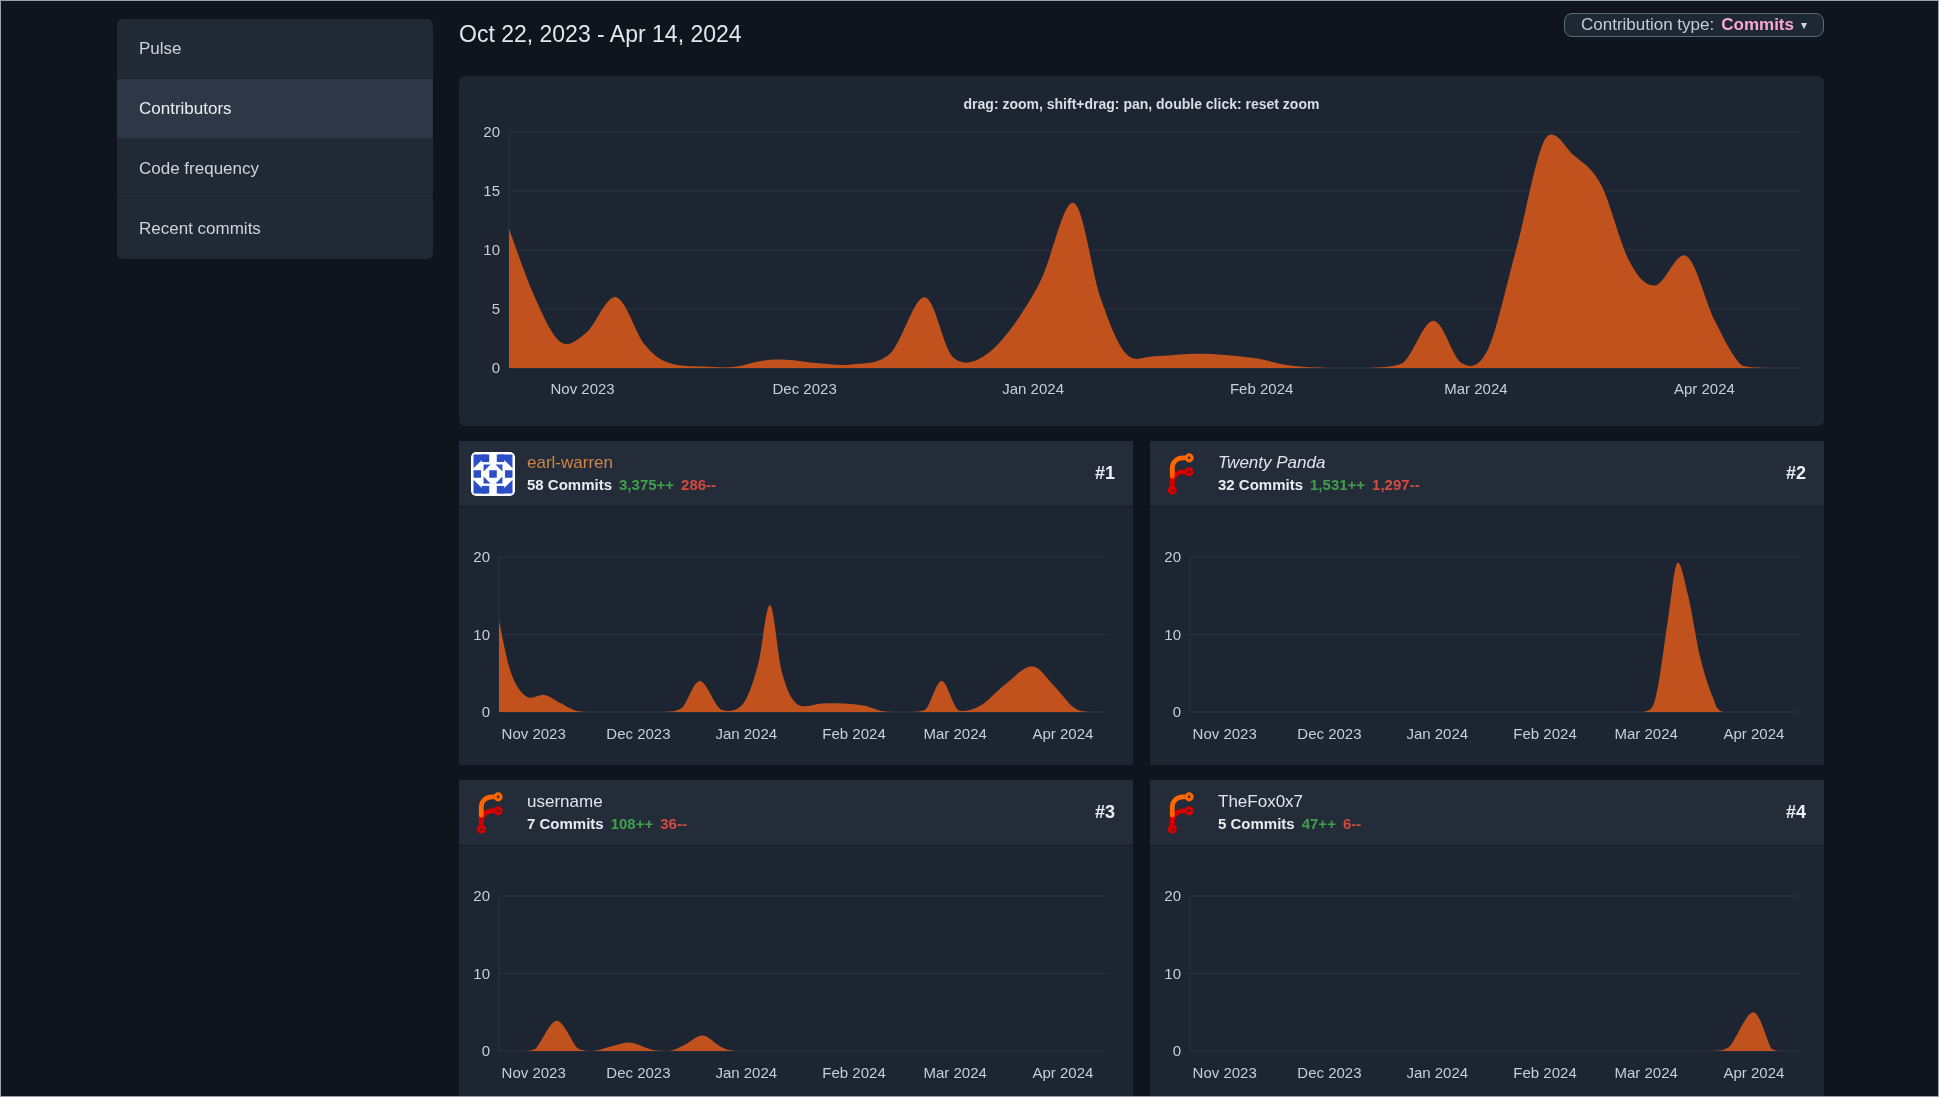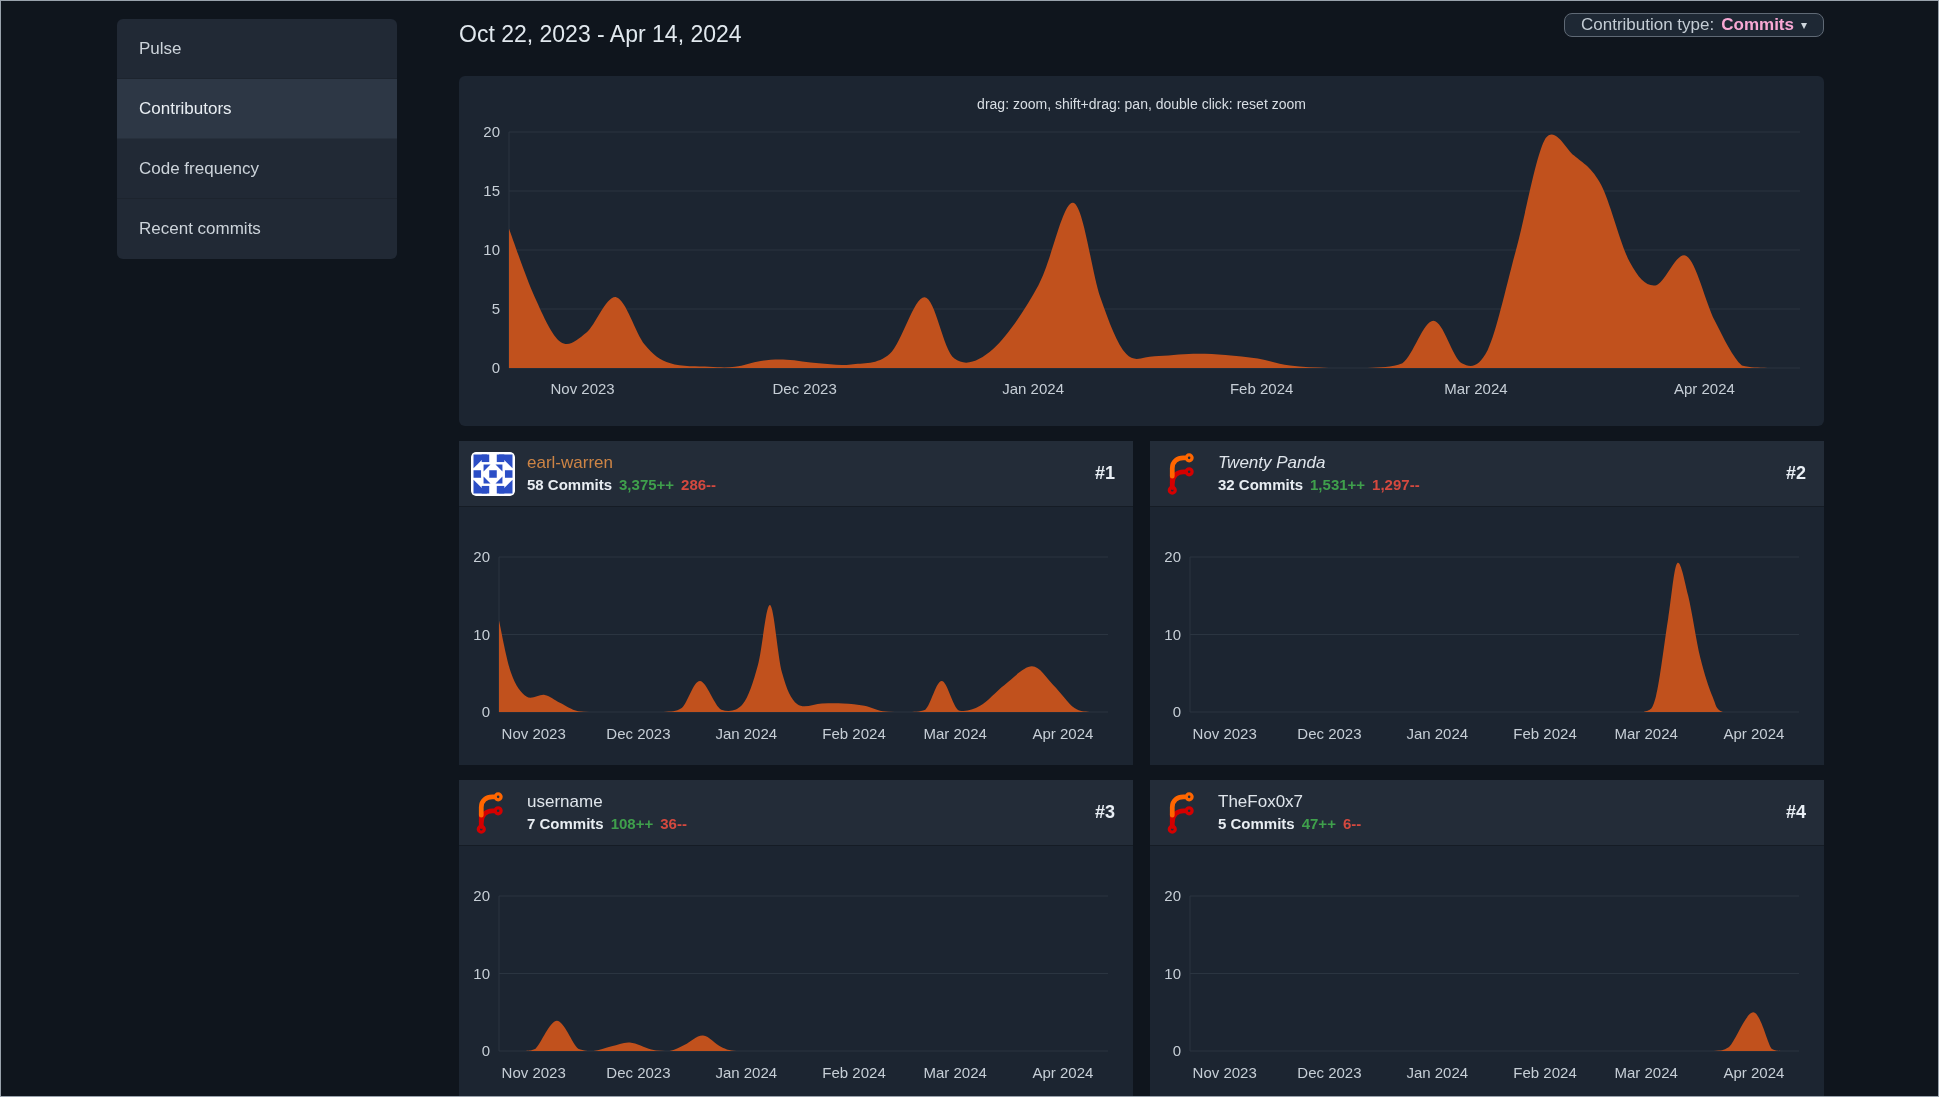--- a/index.html
+++ b/index.html
@@ -3,33 +3,33 @@
 <meta charset="utf-8">
 <style>
   html,body{margin:0;padding:0;background:#0f151d;}
   *{box-sizing:border-box;}
   .viewport{
     position:relative;width:1939px;height:1097px;overflow:hidden;
     background:#0f151d;border:1px solid #99a2ac;
     font-family:"Liberation Sans", sans-serif;color:#d6dde4;
   }
   
-  .sidebar{position:absolute;left:116px;top:18px;width:280px;background:#212935;border-radius:6px;overflow:hidden;}
+  .sidebar{position:absolute;left:116px;top:18px;width:316px;background:#212935;border-radius:6px;overflow:hidden;}
   .side-item{height:60px;display:flex;align-items:center;padding-left:22px;font-size:17px;color:#ccd3da;cursor:pointer;border-bottom:1px solid rgba(0,0,0,.12);}
   .side-item:last-child{border-bottom:none;}
   .side-item.active{background:#2d3745;color:#e9eef3;}
   
   .main-header{position:absolute;left:458px;top:12px;width:1365px;display:flex;align-items:flex-start;justify-content:space-between;}
   .date-range{font-size:23px;color:#e1e8ee;padding-top:8px;}
   .ctype-btn{display:flex;align-items:center;gap:7px;border:1px solid #5f6975;background:#1e2834;border-radius:8px;padding:1px 16px;font-size:17px;color:#c3ccd4;cursor:pointer;}
   .ctype-btn b{color:#f9a8d4;font-weight:700;}
   .caret{font-size:12px;color:#cfd6dd;line-height:1;}
   
   .main-panel{position:absolute;left:458px;top:75px;width:1365px;height:350px;background:#1c2531;border-radius:6px;}
-  .chart-hint{position:absolute;top:20px;left:0;width:100%;text-align:center;font-size:14px;font-weight:400;color:#d8dee4;}
+  .chart-hint{position:absolute;top:20px;left:0;width:100%;text-align:center;font-size:14px;font-weight:700;color:#d8dee4;}
   .main-panel svg,.card-chart svg{display:block;width:100%;height:100%;}
   
   .cards{position:absolute;left:458px;top:440px;width:1365px;display:grid;grid-template-columns:674px 674px;column-gap:17px;row-gap:15px;}
   .card{width:674px;height:324px;background:#1c2531;border-radius:0;overflow:hidden;}
   .card-head{height:66px;background:#232c38;display:flex;align-items:center;padding:0 18px 0 12px;border-bottom:1px solid #151c25;}
   .avatar{width:44px;height:44px;border-radius:5px;flex:0 0 auto;cursor:pointer;}
   .who{margin-left:12px;display:flex;flex-direction:column;gap:3px;min-width:0;}
   .contrib-name{font-size:17px;line-height:1.1;cursor:pointer;text-decoration:none;}
   .stats{font-size:15px;font-weight:700;color:#e8edf2;display:flex;gap:7px;white-space:nowrap;}
   .stats .add{color:#3fa04c;}

